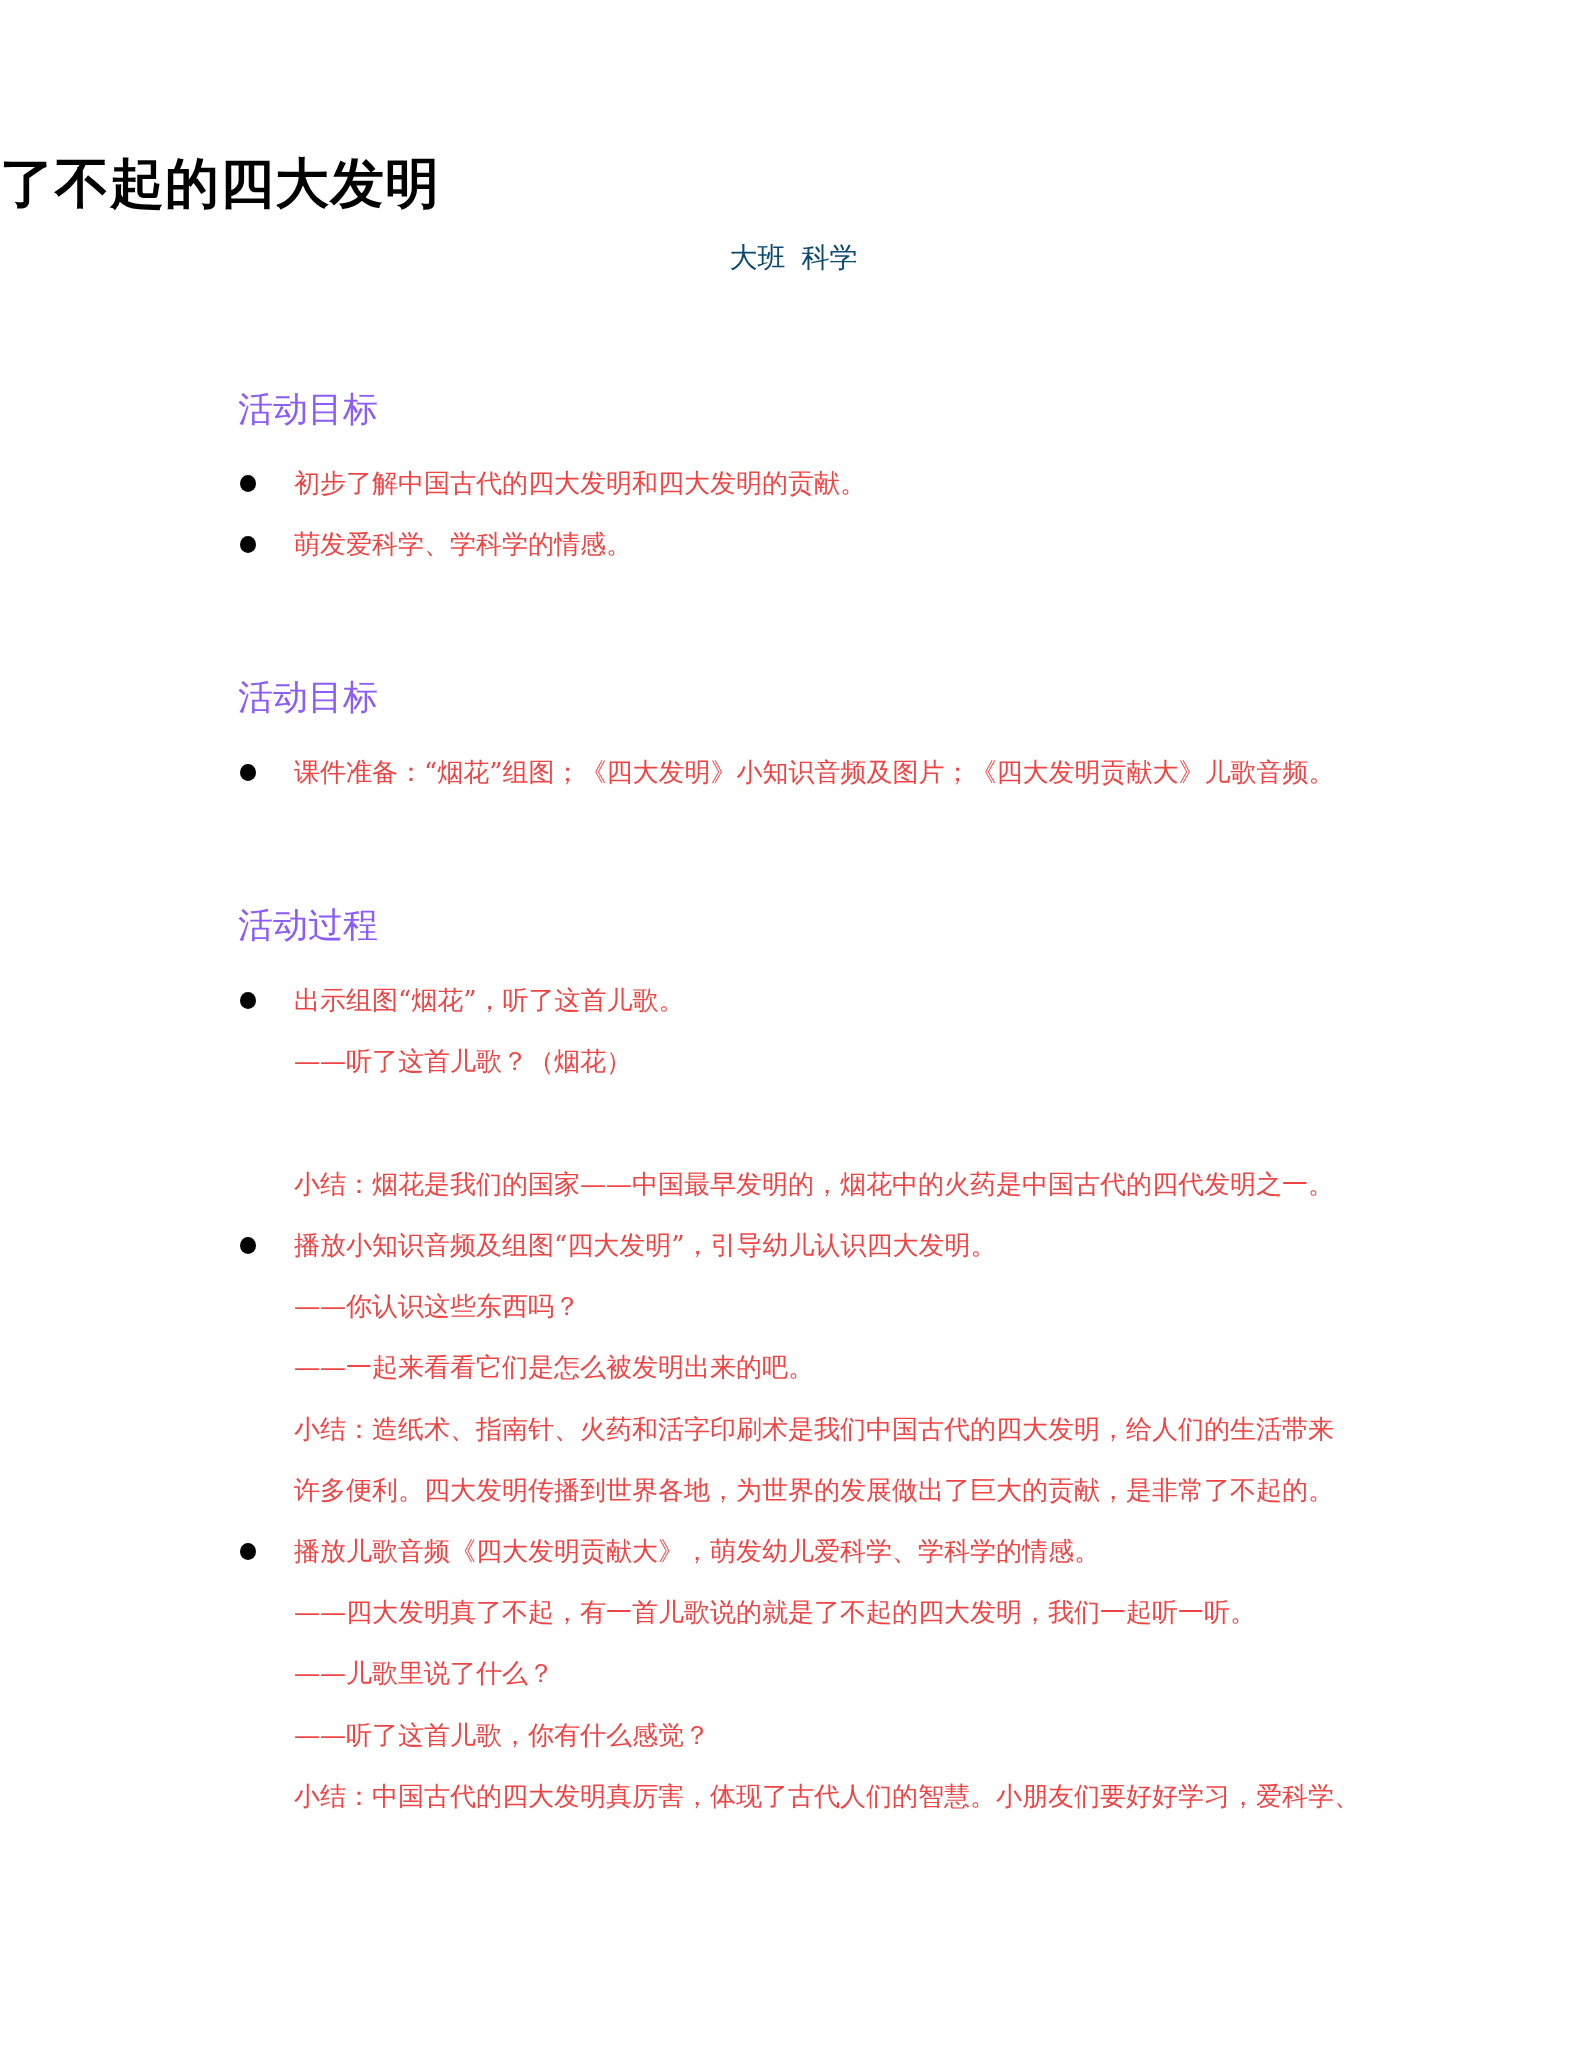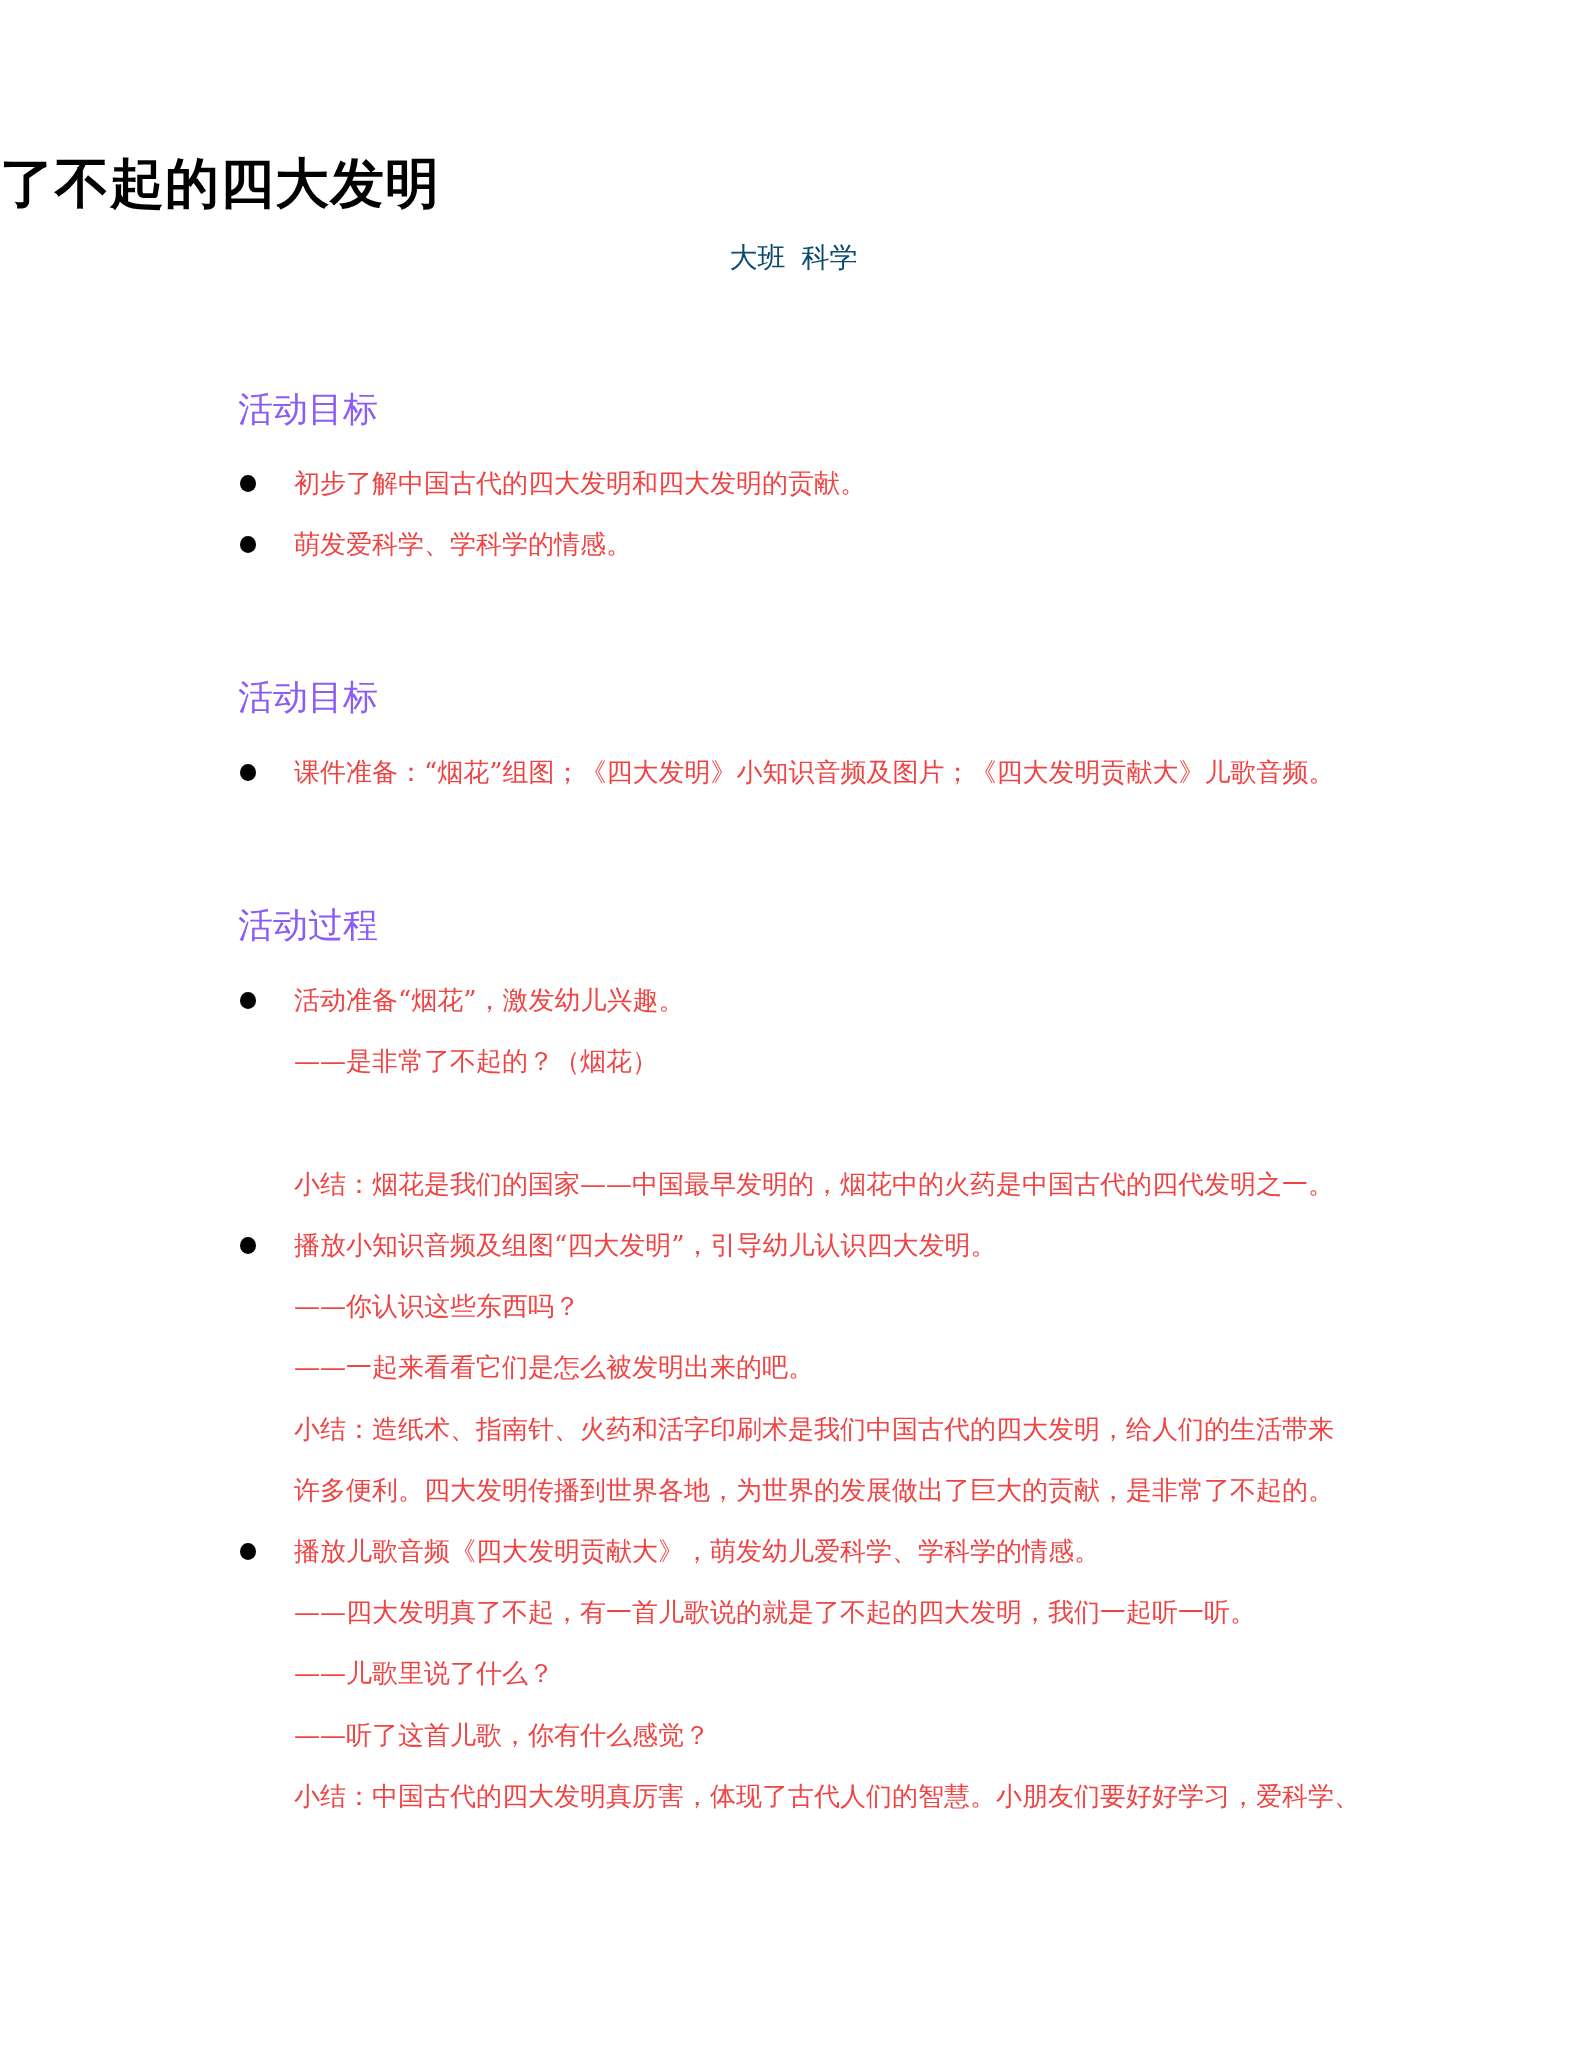--- a/index.html
+++ b/index.html
@@ -88,22 +88,22 @@
   <div class="line" style="top:524px;">萌发爱科学、学科学的情感。</div>
 
   <div class="section-heading" style="top:672px;">活动目标</div>
 
   <div class="bullet" style="top:764px;"></div>
   <div class="line" style="top:752px;">课件准备：“烟花”组图；《四大发明》小知识音频及图片；《四大发明贡献大》儿歌音频。</div>
 
   <div class="section-heading" style="top:900px;">活动过程</div>
 
   <div class="bullet" style="top:992px;"></div>
-  <div class="line" style="top:980px;">活动准备“烟花”，激发幼儿兴趣。</div>
-  <div class="line" style="top:1041px;">——是非常了不起的？（烟花）</div>
+  <div class="line" style="top:980px;">出示组图“烟花”，听了这首儿歌。</div>
+  <div class="line" style="top:1041px;">——听了这首儿歌？（烟花）</div>
   <div class="line" style="top:1164px;">小结：烟花是我们的国家——中国最早发明的，烟花中的火药是中国古代的四代发明之一。</div>
 
   <div class="bullet" style="top:1237px;"></div>
   <div class="line" style="top:1225px;">播放小知识音频及组图“四大发明”，引导幼儿认识四大发明。</div>
   <div class="line" style="top:1286px;">——你认识这些东西吗？</div>
   <div class="line" style="top:1347px;">——一起来看看它们是怎么被发明出来的吧。</div>
   <div class="line" style="top:1409px;">小结：造纸术、指南针、火药和活字印刷术是我们中国古代的四大发明，给人们的生活带来</div>
   <div class="line" style="top:1470px;">许多便利。四大发明传播到世界各地，为世界的发展做出了巨大的贡献，是非常了不起的。</div>
 
   <div class="bullet" style="top:1543px;"></div>

